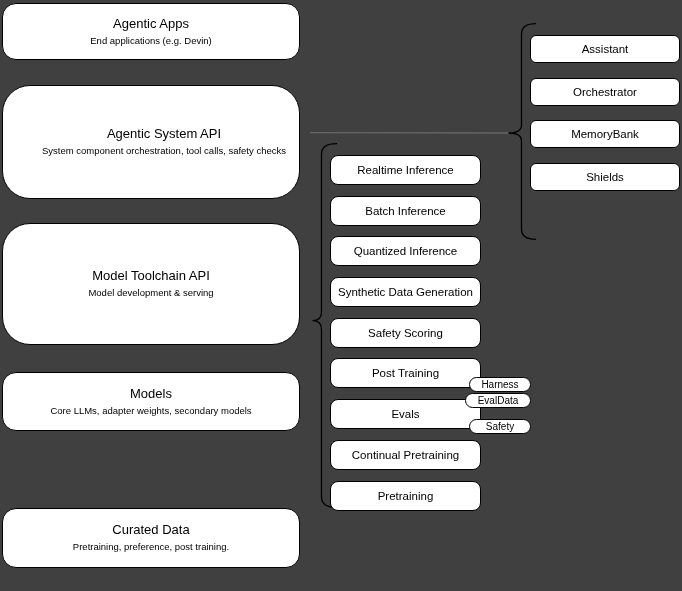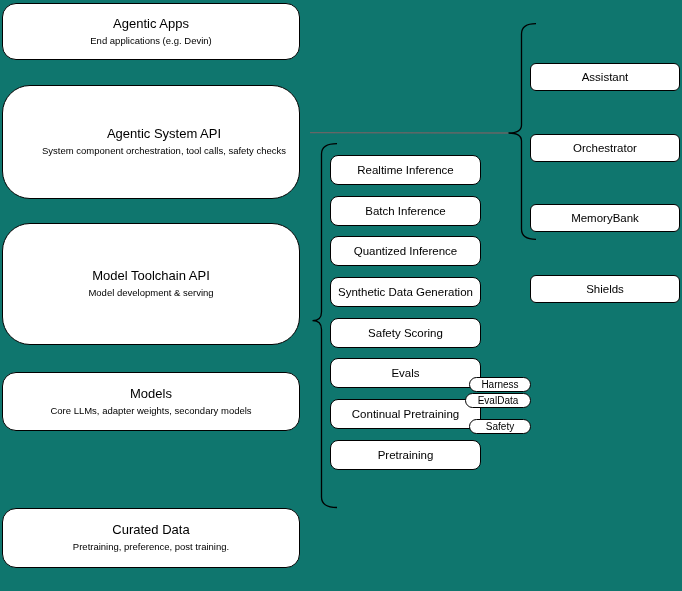--- a/index.html
+++ b/index.html
@@ -1,20 +1,20 @@
 <!DOCTYPE html>
 <html><head>
 <meta charset="utf-8">
 <style>
   html, body { margin: 0; padding: 0; background: #ffffff; }
   .canvas {
     position: relative;
     width: 682px;
     height: 591px;
-    background: #0f766e;
+    background: #404040;
     font-family: "Liberation Sans", "DejaVu Sans", sans-serif;
     color: #000000;
     overflow: hidden;
   }
   svg.connectors {
     position: absolute;
     left: 0; top: 0;
     width: 682px; height: 591px;
     z-index: 0;
   }
@@ -66,21 +66,21 @@
   
   .right-list {
     position: absolute; left: 530px; top: 35px;
     display: flex; flex-direction: column; gap: 14.6px; z-index: 1;
   }
   .right-item {
     width: 150px; height: 28px;
     background: #ffffff; border: 1px solid #000000; border-radius: 6px;
     box-sizing: border-box;
     display: flex; align-items: center; justify-content: center;
-    font-size: 11.5px; text-align: center; margin-top: 28px;
+    font-size: 11.5px; text-align: center;
   }
 </style>
 </head>
 <body>
 
 <div class="canvas">
 
   <svg class="connectors" viewBox="0 0 682 591" xmlns="http://www.w3.org/2000/svg">
 
     <path d="M 310 132.6 L 508.5 133" stroke="#666666" stroke-width="1.4" fill="none"></path>
@@ -131,20 +131,23 @@
       </div>
 
       <div class="mid-item">
         <span>Synthetic Data Generation</span>
       </div>
 
       <div class="mid-item">
         <span>Safety Scoring</span>
       </div>
 
+      <div class="mid-item">
+        <span>Post Training</span>
+      </div>
 
       <div class="mid-item">
         <span>Evals</span>
       </div>
 
       <div class="mid-item">
         <span>Continual Pretraining</span>
       </div>
 
       <div class="mid-item">

